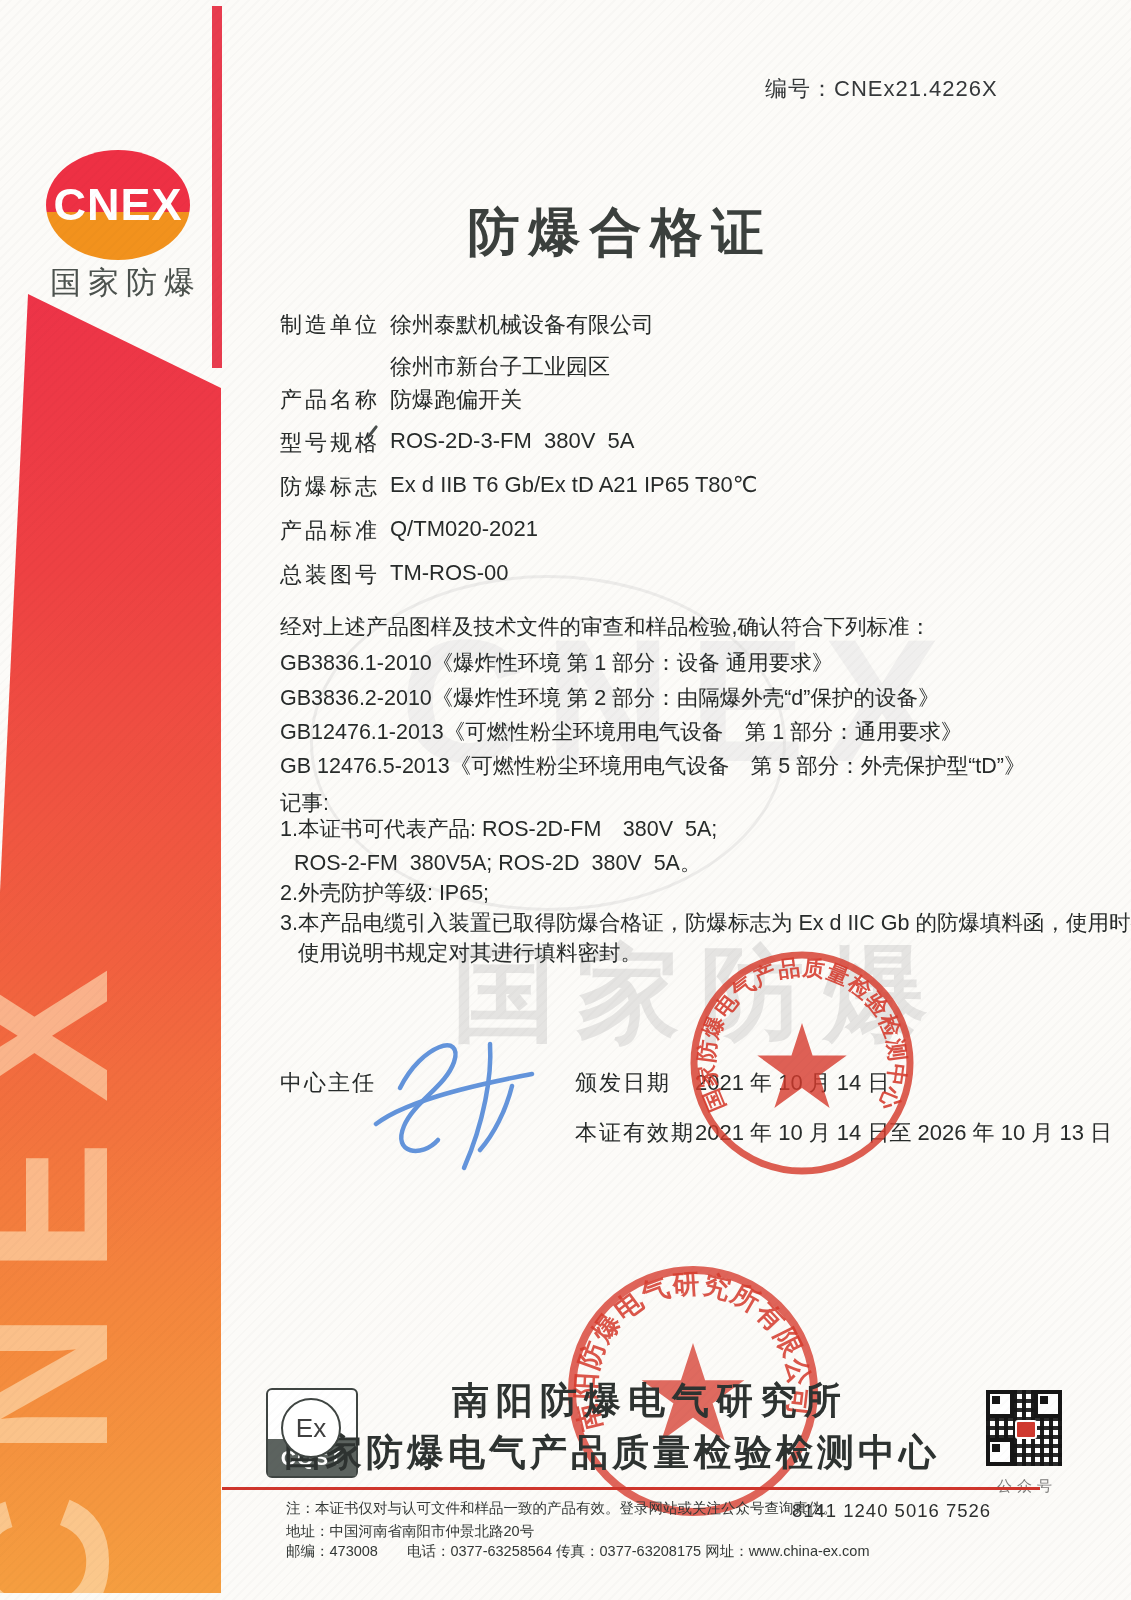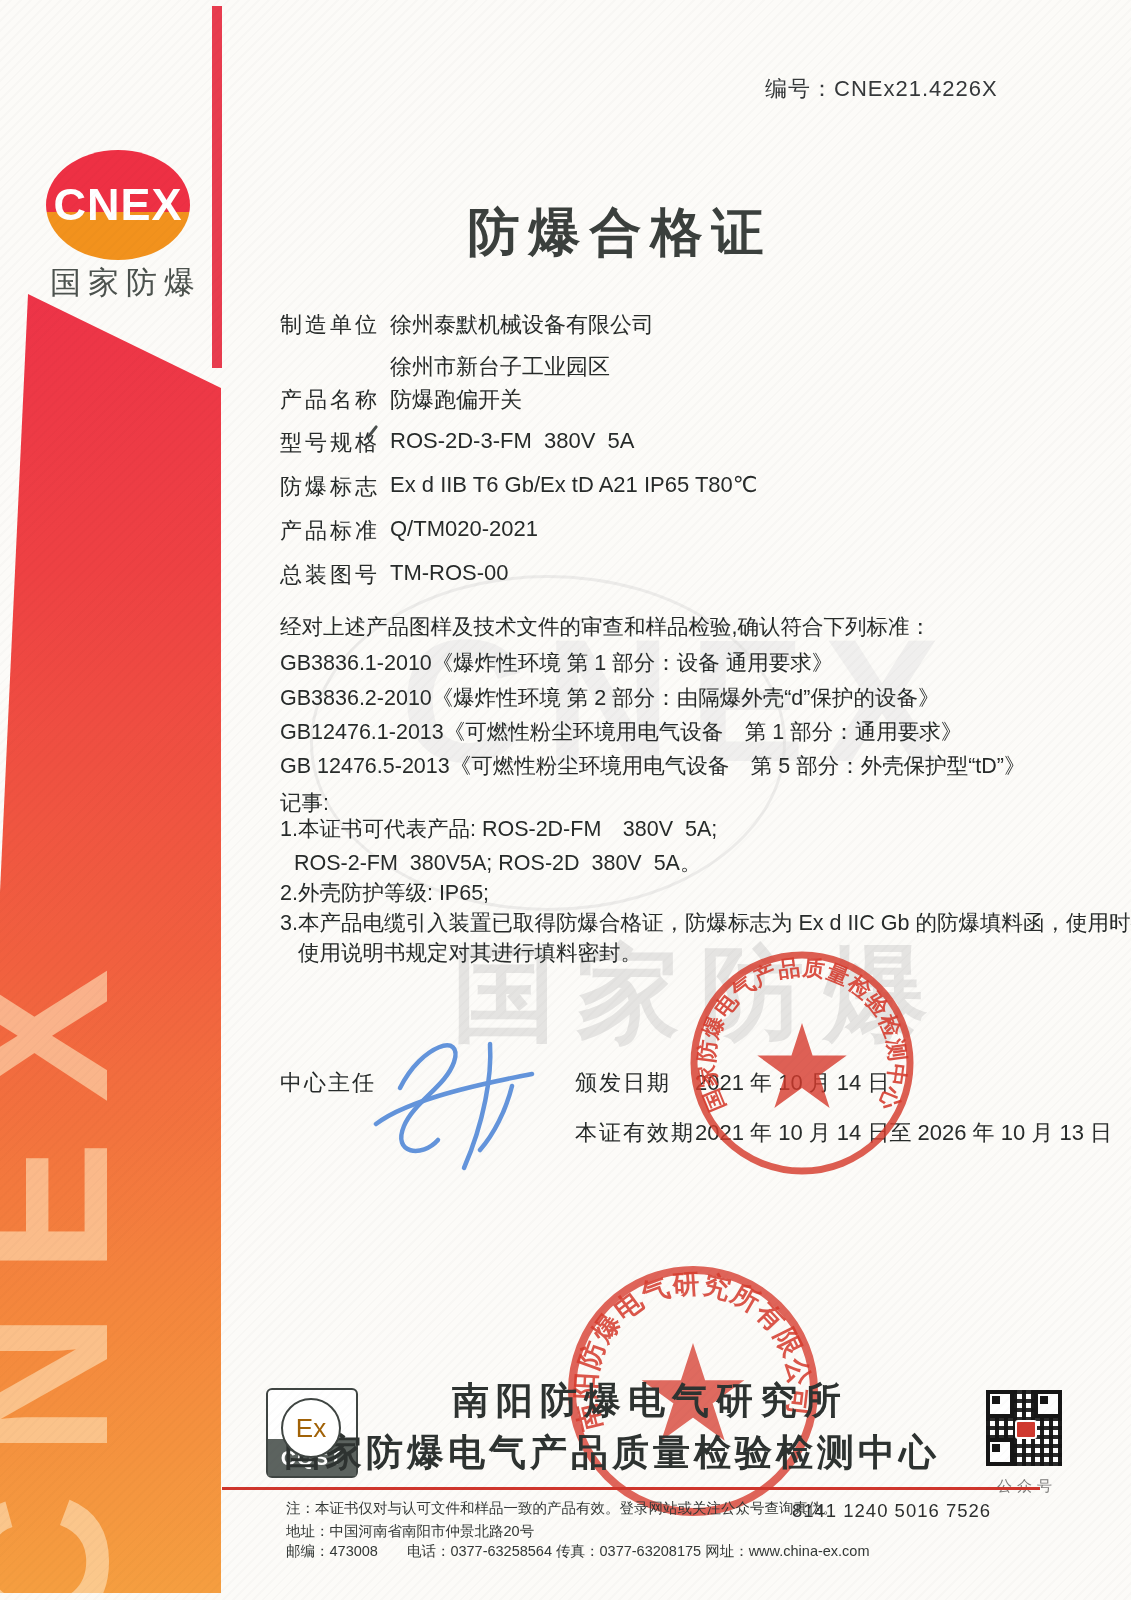--- a/index.html
+++ b/index.html
@@ -59,21 +59,21 @@
   .d-value{position:absolute;left:695px;font-size:22px;color:#272b2a;white-space:pre;}
 
   
   .stamp{position:absolute;}
 
   
   .badge{left:266px;top:1388px;width:88px;height:86px;border:2.5px solid #3f4542;border-radius:6px;background:#fff;}
   .badge-bottom{position:absolute;left:0;bottom:0;width:100%;height:37px;background:#5c635f;
     display:flex;align-items:center;justify-content:center;color:#fff;font-weight:700;font-size:21px;letter-spacing:1px;}
   .badge-circle{position:absolute;left:13px;top:8px;width:56px;height:56px;border:2.5px solid #3f4542;border-radius:50%;
-    background:#fff;z-index:2;display:flex;align-items:center;justify-content:center;font-size:26px;color:#a16207;}
+    background:#fff;z-index:2;display:flex;align-items:center;justify-content:center;font-size:26px;color:#404040;}
   .org1{left:400px;top:1376px;width:500px;text-align:center;font-size:37px;font-weight:700;letter-spacing:7px;color:#2e3331;}
   .org2{left:262px;top:1428px;width:700px;text-align:center;font-size:37px;font-weight:700;letter-spacing:4px;color:#2e3331;}
 
   .qr{left:986px;top:1390px;width:76px;height:76px;background:
       repeating-linear-gradient(0deg,rgba(20,20,20,0.9) 0 4px,transparent 4px 9px),
       repeating-linear-gradient(90deg,#1c1c1c 0 4px,#fff 4px 9px);}
   .qr .f{position:absolute;width:20px;height:20px;border:4px solid #161616;background:#fff;}
   .qr .f i{display:block;width:8px;height:8px;margin:2px;background:#161616;}
   .qr .c{position:absolute;left:29px;top:30px;width:18px;height:15px;background:#d03a30;border:2px solid #fff;border-radius:3px;}
   .qr-label{left:997px;top:1477px;font-size:15px;color:#7a7a78;letter-spacing:5px;}

